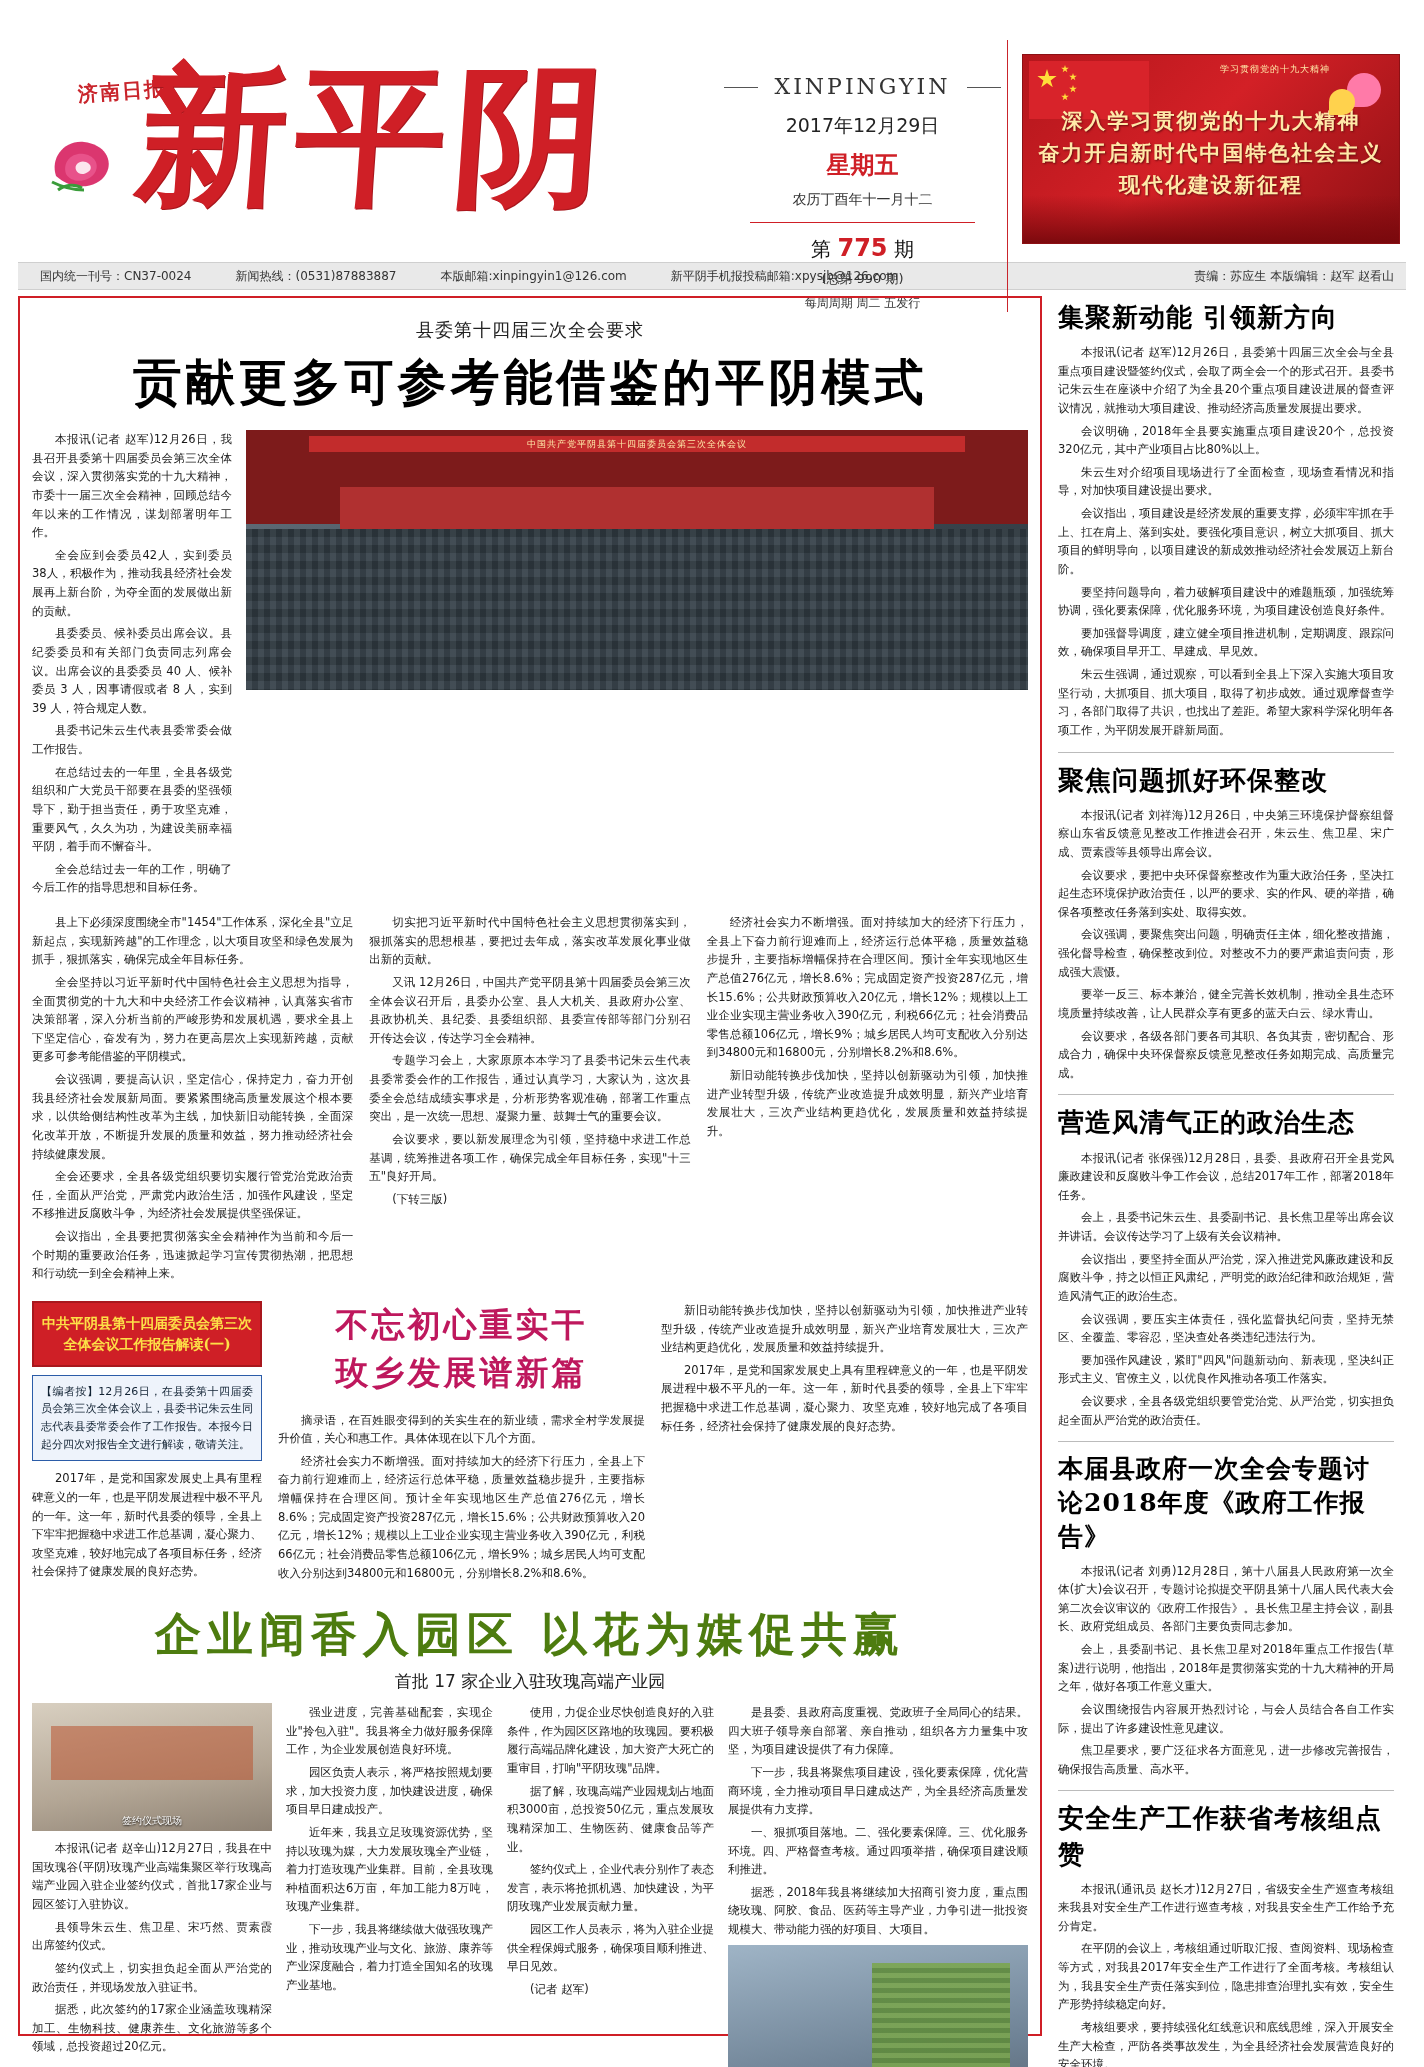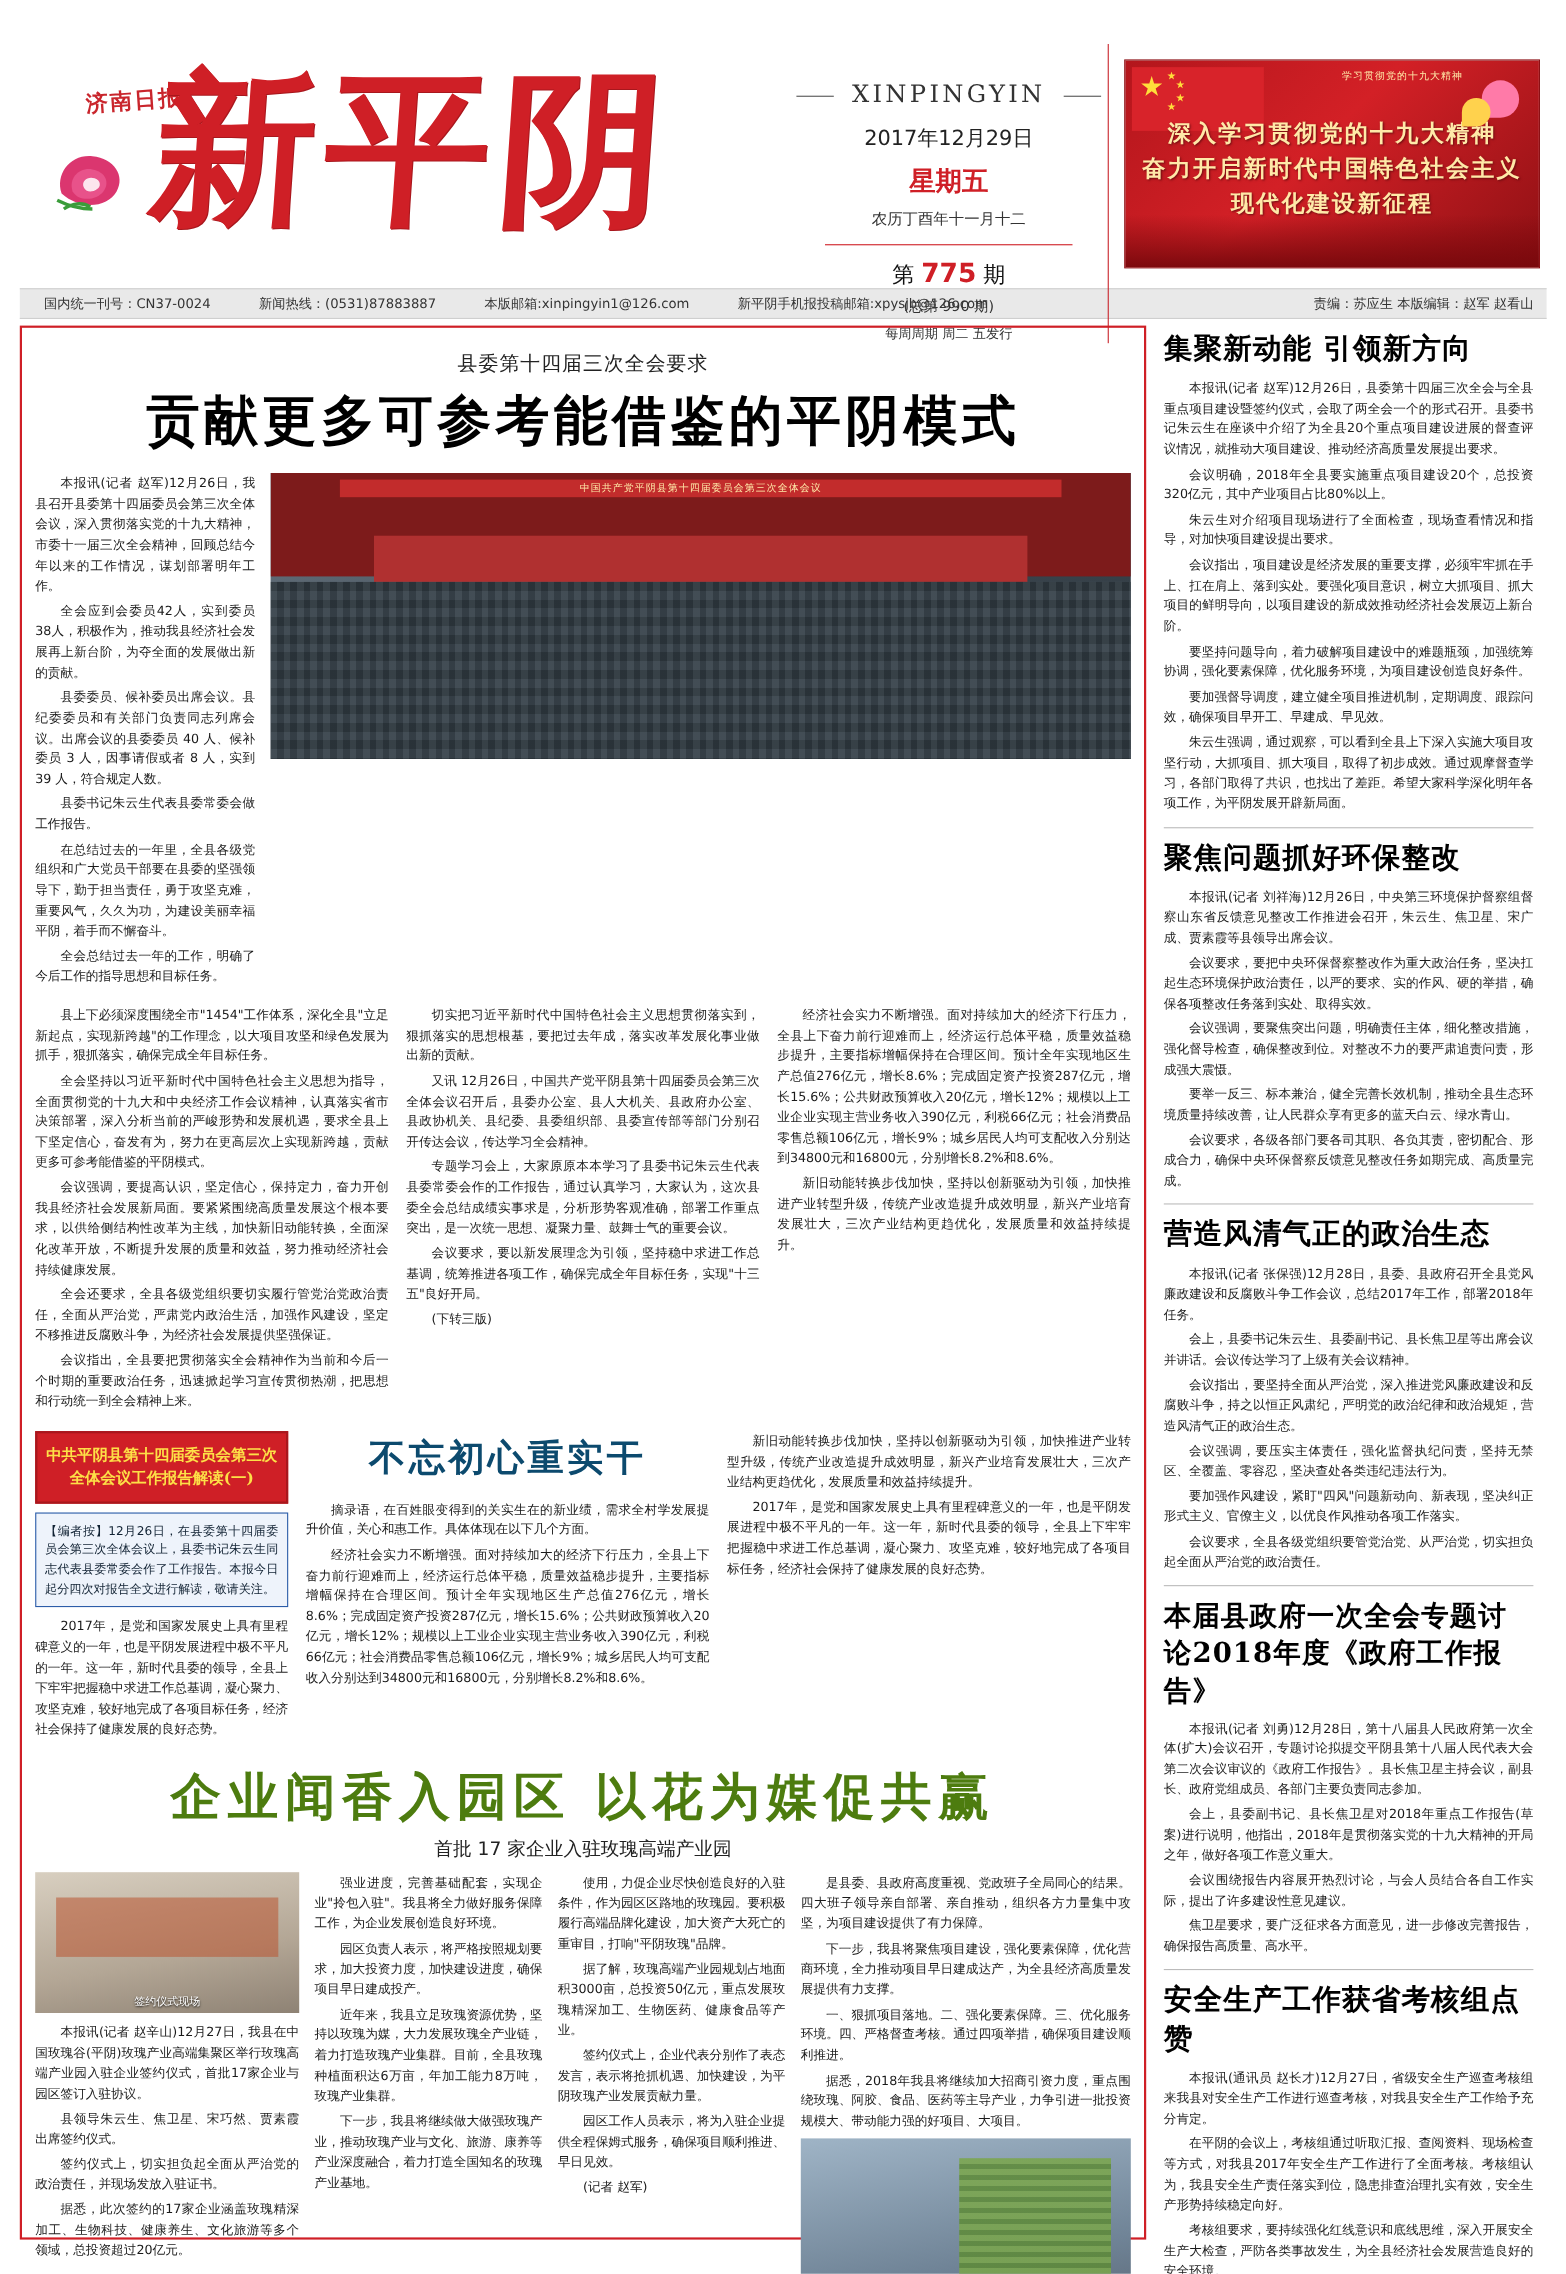--- a/index.html
+++ b/index.html
@@ -130,21 +130,21 @@
   }
   .body-text p { margin:0 0 4px; }
 
   .redbox {
     background:#cf1f26; color:#fde047; text-align:center;
     padding:10px 6px; font-size:14px; line-height:1.5; font-weight:bold;
     font-family:"DejaVu Serif",serif; border:2px solid #a8171d;
   }
   .subhead-2 {
     font-family:"DejaVu Serif",serif; font-weight:bold; font-size:33px;
-    text-align:center; line-height:1.45; letter-spacing:3px; color:#0c4a6e;
+    text-align:center; line-height:1.45; letter-spacing:3px; color:#be185d;
   }
   .editor-note {
     border:1px solid #2b5ca8; background:#eef3fb; padding:7px 8px;
     font-size:11px; line-height:1.6; color:#123; text-align:justify; margin-top:8px;
   }
 
   
   .banner-headline {
     text-align:center; font-family:"DejaVu Serif",serif; font-weight:bold;
     font-size:46px; letter-spacing:6px; margin:18px 0 4px; color:#4d7c0f;
@@ -294,20 +294,21 @@
       <div class="cols-3" style="margin-top:14px">
         <div class="col" style="flex:0 0 230px">
           <div class="redbox">中共平阴县第十四届委员会第三次全体会议工作报告解读(一)</div>
           <div class="editor-note">【编者按】12月26日，在县委第十四届委员会第三次全体会议上，县委书记朱云生同志代表县委常委会作了工作报告。本报今日起分四次对报告全文进行解读，敬请关注。</div>
           <div class="body-text" style="margin-top:8px">
             <p>2017年，是党和国家发展史上具有里程碑意义的一年，也是平阴发展进程中极不平凡的一年。这一年，新时代县委的领导，全县上下牢牢把握稳中求进工作总基调，凝心聚力、攻坚克难，较好地完成了各项目标任务，经济社会保持了健康发展的良好态势。</p>
           </div>
         </div>
         <div class="col">
           <div class="subhead-2">不忘初心重实干</div>
+          <div class="subhead-2">玫乡发展谱新篇</div>
           <div class="body-text" style="margin-top:14px">
             <p>摘录语，在百姓眼变得到的关实生在的新业绩，需求全村学发展提升价值，关心和惠工作。具体体现在以下几个方面。</p>
             <p>经济社会实力不断增强。面对持续加大的经济下行压力，全县上下奋力前行迎难而上，经济运行总体平稳，质量效益稳步提升，主要指标增幅保持在合理区间。预计全年实现地区生产总值276亿元，增长8.6%；完成固定资产投资287亿元，增长15.6%；公共财政预算收入20亿元，增长12%；规模以上工业企业实现主营业务收入390亿元，利税66亿元；社会消费品零售总额106亿元，增长9%；城乡居民人均可支配收入分别达到34800元和16800元，分别增长8.2%和8.6%。</p>
           </div>
         </div>
         <div class="col">
           <div class="body-text">
             <p>新旧动能转换步伐加快，坚持以创新驱动为引领，加快推进产业转型升级，传统产业改造提升成效明显，新兴产业培育发展壮大，三次产业结构更趋优化，发展质量和效益持续提升。</p>
             <p>2017年，是党和国家发展史上具有里程碑意义的一年，也是平阴发展进程中极不平凡的一年。这一年，新时代县委的领导，全县上下牢牢把握稳中求进工作总基调，凝心聚力、攻坚克难，较好地完成了各项目标任务，经济社会保持了健康发展的良好态势。</p>
           </div>

